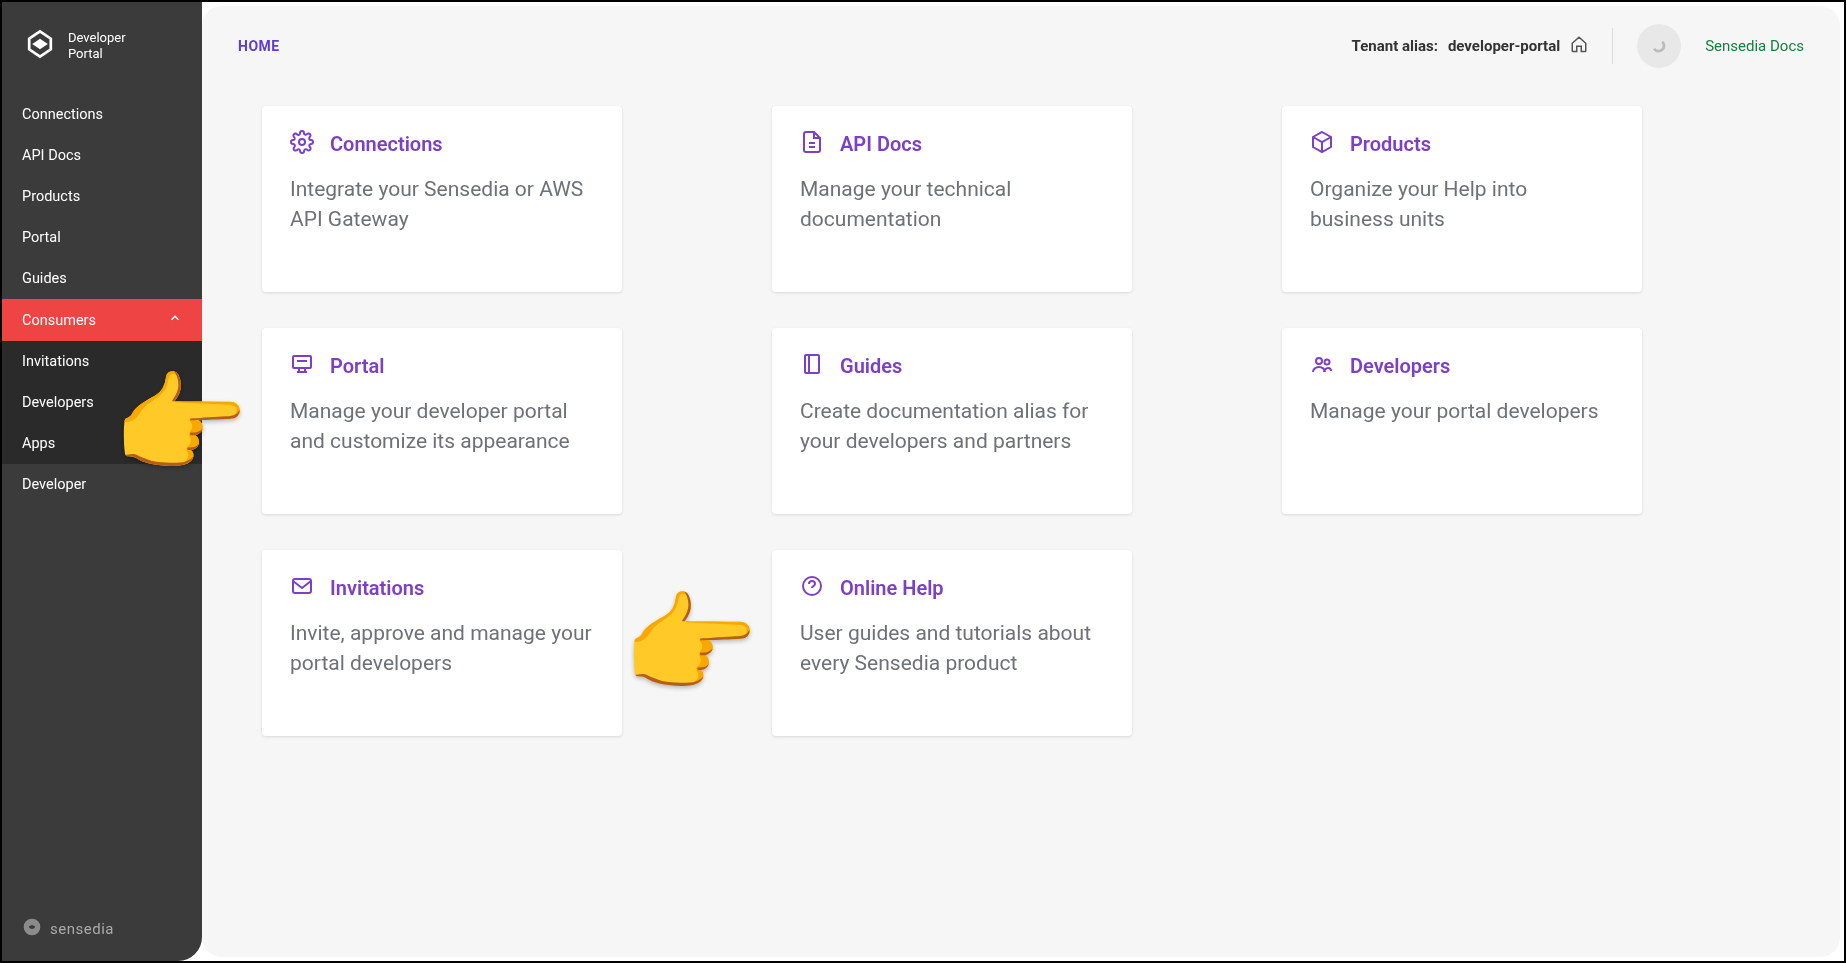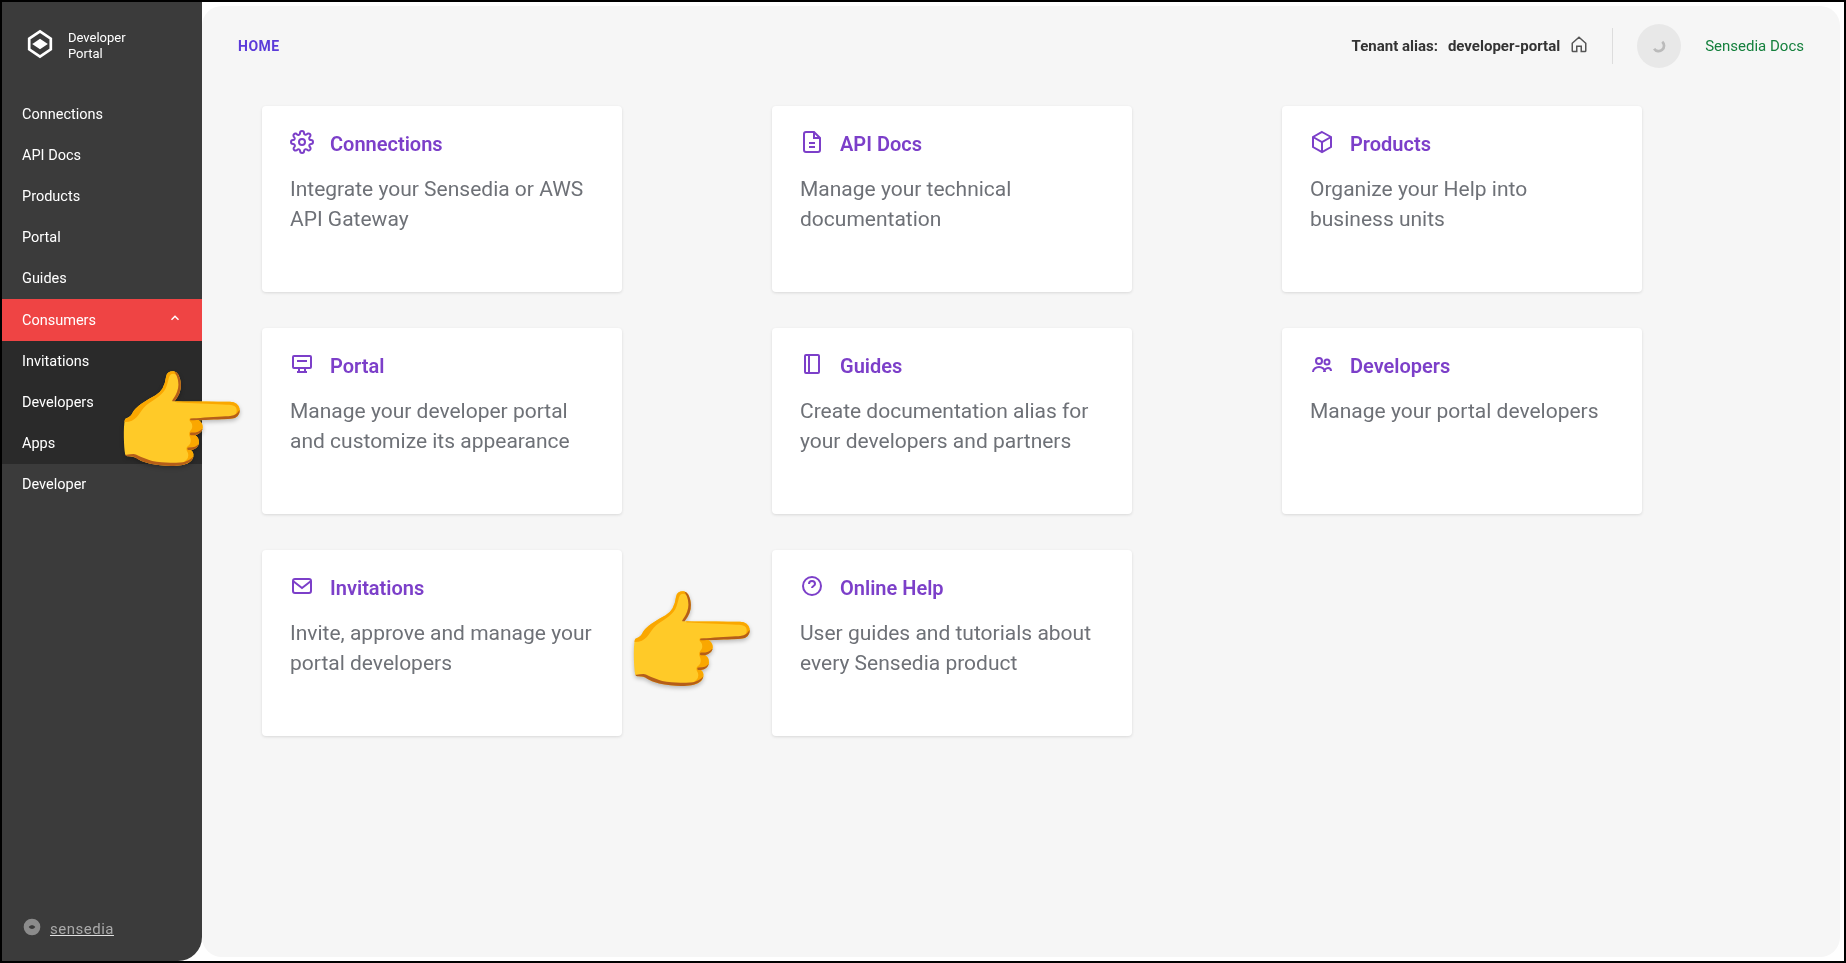--- a/index.html
+++ b/index.html
@@ -39,21 +39,20 @@
   .sub-nav { background: #2a2a2a; }
   .sub-nav .nav-item { padding: 12px 20px; }
   .chevron { width: 14px; height: 14px; }
   .sidebar-footer {
     margin-top: auto;
     padding: 20px;
     display: flex;
     align-items: center;
     gap: 8px;
     opacity: 0.85;
-    text-decoration: underline;
   }
   .sidebar-footer-text { font-size: 15px; letter-spacing: 0.5px; color: #bdbdbd; }
 
   
   .main {
     flex: 1;
     background: #f6f6f6;
     border-radius: 20px;
     margin: 4px 4px 4px 0;
     display: flex;

